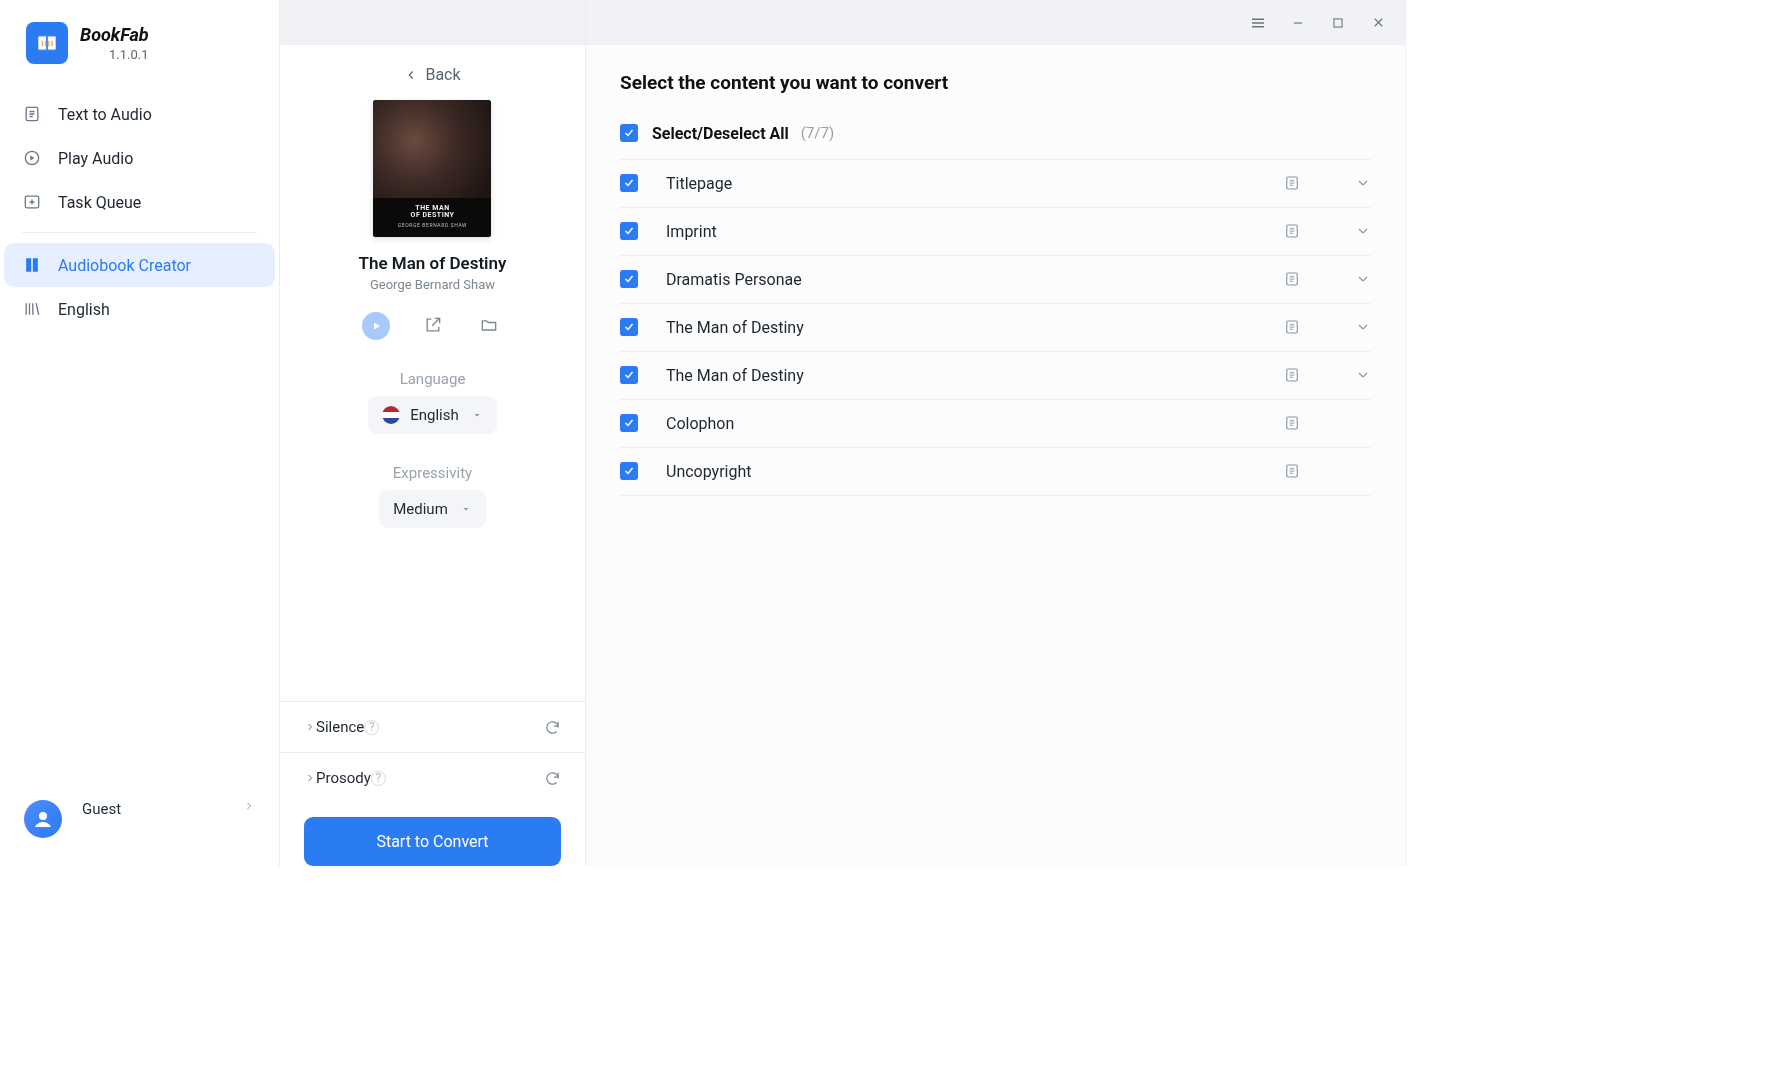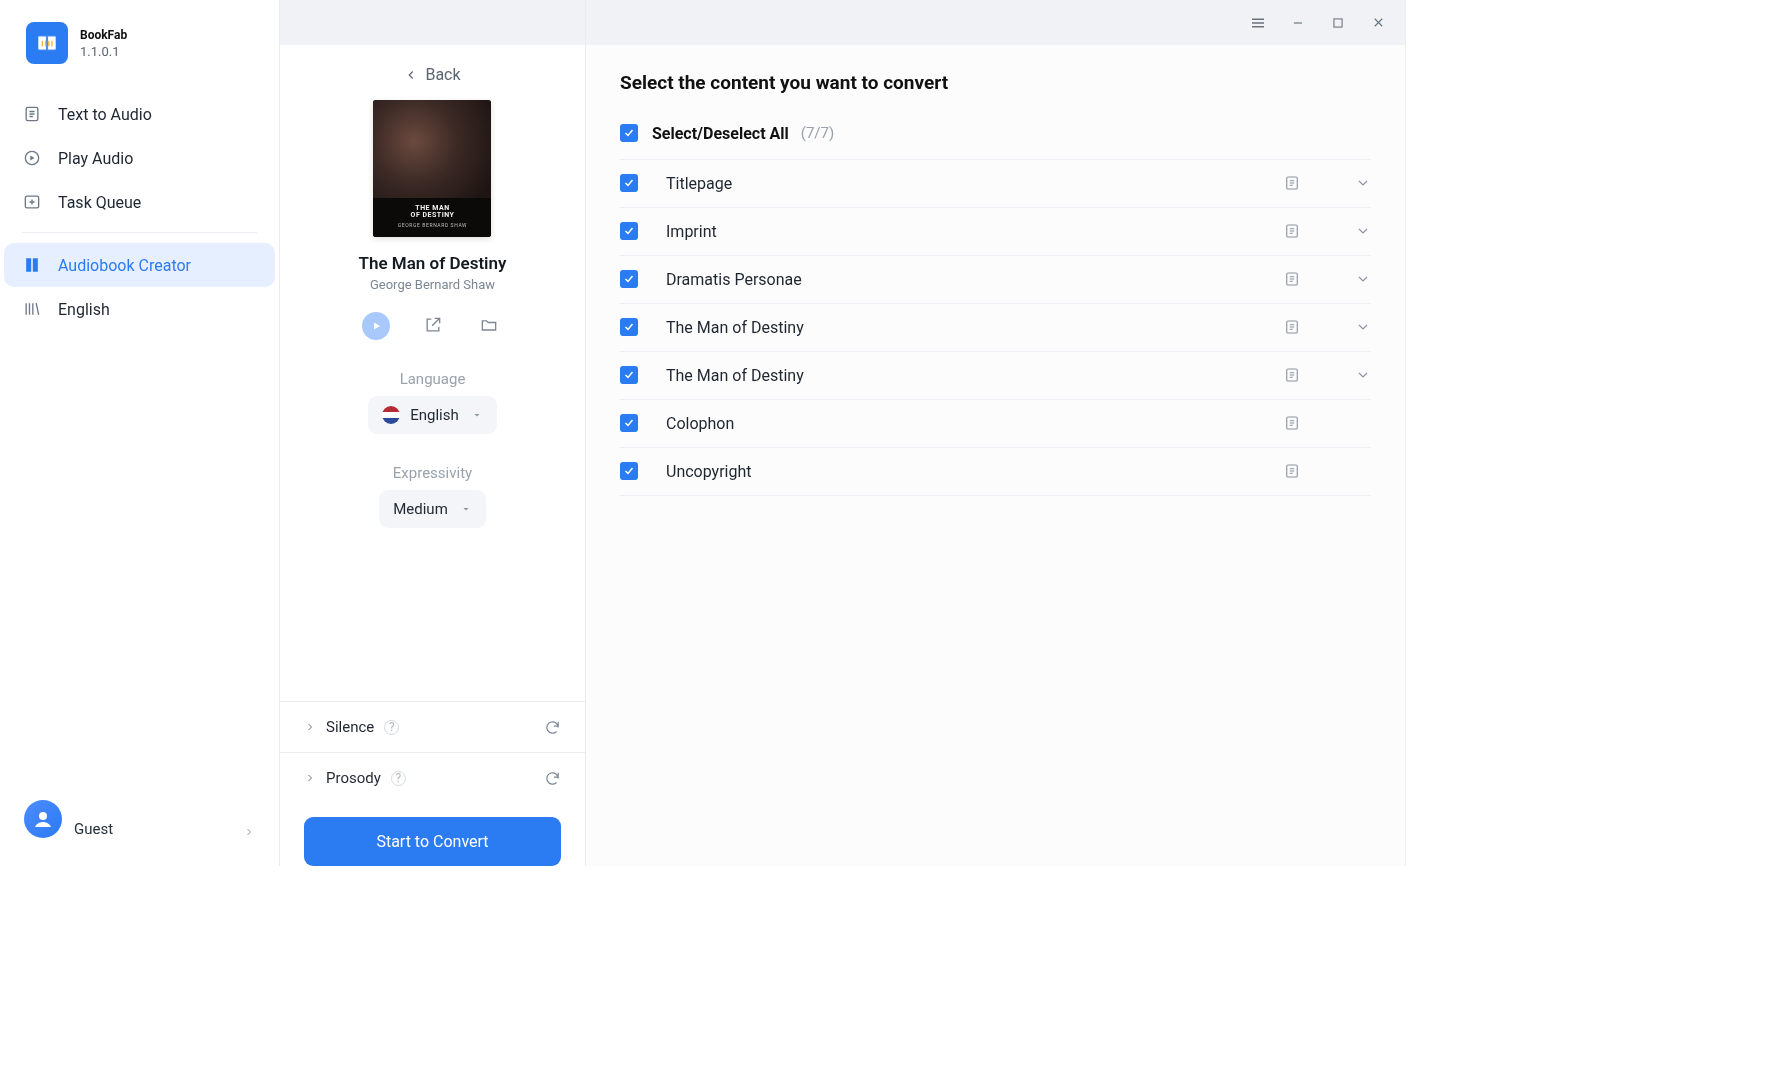--- a/index.html
+++ b/index.html
@@ -5,29 +5,29 @@
     * { margin: 0; padding: 0; box-sizing: border-box; font-family: -apple-system, BlinkMacSystemFont, "Segoe UI", Roboto, sans-serif; }
     body { background: #fff; width: 1791px; height: 1085px; position: relative; overflow: hidden; }
     .right-gap { position: absolute; right: 0; top: 0; width: 385px; height: 100%; background: #fff; }
     .app-window { display: flex; width: 1406px; height: 866px; border-right: 1px solid #eee; }
     
     
     .sidebar { width: 280px; min-width: 280px; background: #fff; border-right: 1px solid #eaedf0; display: flex; flex-direction: column; padding: 22px 0 18px; }
     .logo-row { display: flex; align-items: center; gap: 12px; padding: 0 26px 14px; }
     .logo { width: 42px; height: 42px; background: #2b7bf3; border-radius: 8px; display: flex; align-items: center; justify-content: center; color: #fff; font-size: 20px; }
     .logo svg { width: 26px; height: 26px; }
-    .logo-text { font-size: 12px; font-weight: 700; color: #111; }
-    .logo-ver { font-size: 13px; color: #5b6570; margin-top: 2px; }
+    .logo-text { font-size: 18px; font-weight: 700; font-style: italic; color: #111; }
+    .logo-ver { font-size: 13px; color: #5b6570; margin-top: 2px; margin-left: 29px; }
     .nav { margin-top: 14px; padding: 0 4px; }
     .nav-item { display: flex; align-items: center; gap: 16px; padding: 12px 18px; border-radius: 10px; cursor: pointer; color: #1f2732; font-size: 16px; }
     .nav-item .nicon { width: 20px; height: 20px; color: #6d7887; }
     .nav-item.active { background: #e6efff; color: #2b7bf3; }
     .nav-item.active .nicon { color: #2b7bf3; }
     .nav-divider { height: 1px; background: #ebeef2; margin: 8px 18px 10px; }
-    .user-row { margin-top: auto; display: flex; align-items: flex-end; gap: 12px; padding: 10px 24px; cursor: pointer; }
+    .user-row { margin-top: auto; display: flex; align-items: flex-start; gap: 20px; padding: 10px 24px; cursor: pointer; }
     .avatar { width: 38px; height: 38px; border-radius: 50%; background: linear-gradient(135deg,#4d8bff,#2b7bf3); display:flex;align-items:center;justify-content:center;color:#fff;font-size:18px; }
     .user-name { font-size: 15px; color: #24303d; }
     .user-chevron { margin-left: auto; color: #8a94a0; }
 
     
     .mid { width: 306px; min-width: 306px; background: #fff; border-right: 1px solid #eaedf0; display: flex; flex-direction: column; position: relative; }
     .titlebar { height: 45px; background: #f0f2f5; flex: 0 0 45px; }
     .mid-content { padding: 20px 24px 16px; flex: 1; display: flex; flex-direction: column; overflow: auto; align-items: center; }
     .backrow { display: flex; align-items: center; gap: 7px; color: #5b6570; font-size: 16px; cursor: pointer; margin-bottom: 16px; }
     .cover-wrap { display: flex; flex-direction: column; align-items: center; }
@@ -44,21 +44,21 @@
 
     .section-label { font-size: 15px; color:#9aa3ad; margin: 30px 0 8px; }
     .select { background:#f3f5f8; border-radius: 9px; padding: 10px 14px; display:flex; align-items:center; gap:12px; font-size:15px; color:#1f2732; cursor:pointer; }
     .select + .select { margin-top: 10px; }
     .sel-left { display:flex; align-items:center; gap:10px; }
     .flag { width:18px; height:18px; border-radius:50%; background: linear-gradient(#b52a34 0 33%, #fff 33% 66%, #2b4a9a 66% 100%); }
     .voice-ava{width:18px;height:18px;border-radius:50%;background:#d7a06c;}
     .sel-chevron { margin-left:auto; color:#8a94a0; }
     .speaker-ico { margin-left:auto; margin-right:10px; color:#8a94a0; }
 
-    .expand-row { border-top:1px solid #eaedf0; padding: 16px 24px; display:flex; align-items:center; gap:10px; font-size:15px; color:#1f2732; cursor:pointer; }
+    .expand-row { border-top:1px solid #eaedf0; padding: 16px 24px; display:flex; align-items:center; gap:0; font-size:15px; color:#1f2732; cursor:pointer; }
     .expand-row .qmark{ font-size:12px; color:#b3bbc4; border:1px solid #d3d9df; border-radius:50%; width:15px;height:15px;display:flex;align-items:center;justify-content:center;}
     .refresh { margin-left:auto; color:#7c8793; }
     .cta-wrap { padding: 14px 24px 0; }
     .cta { background:#2b7bf3; color:#fff; border:none; border-radius:9px; width:100%; padding:15px 0; font-size:16px; cursor:pointer; }
 
     
     .main { flex: 1; display:flex; flex-direction:column; background:#fcfcfd; }
     .main .titlebar { background:#f0f2f5; display:flex; align-items:center; justify-content:flex-end; gap:22px; padding-right: 18px; }
     .wicon{ color:#6a727c; cursor:pointer; width:18px;height:18px; display:flex;align-items:center;justify-content:center; }
     .main-body { padding: 26px 34px 20px; }

